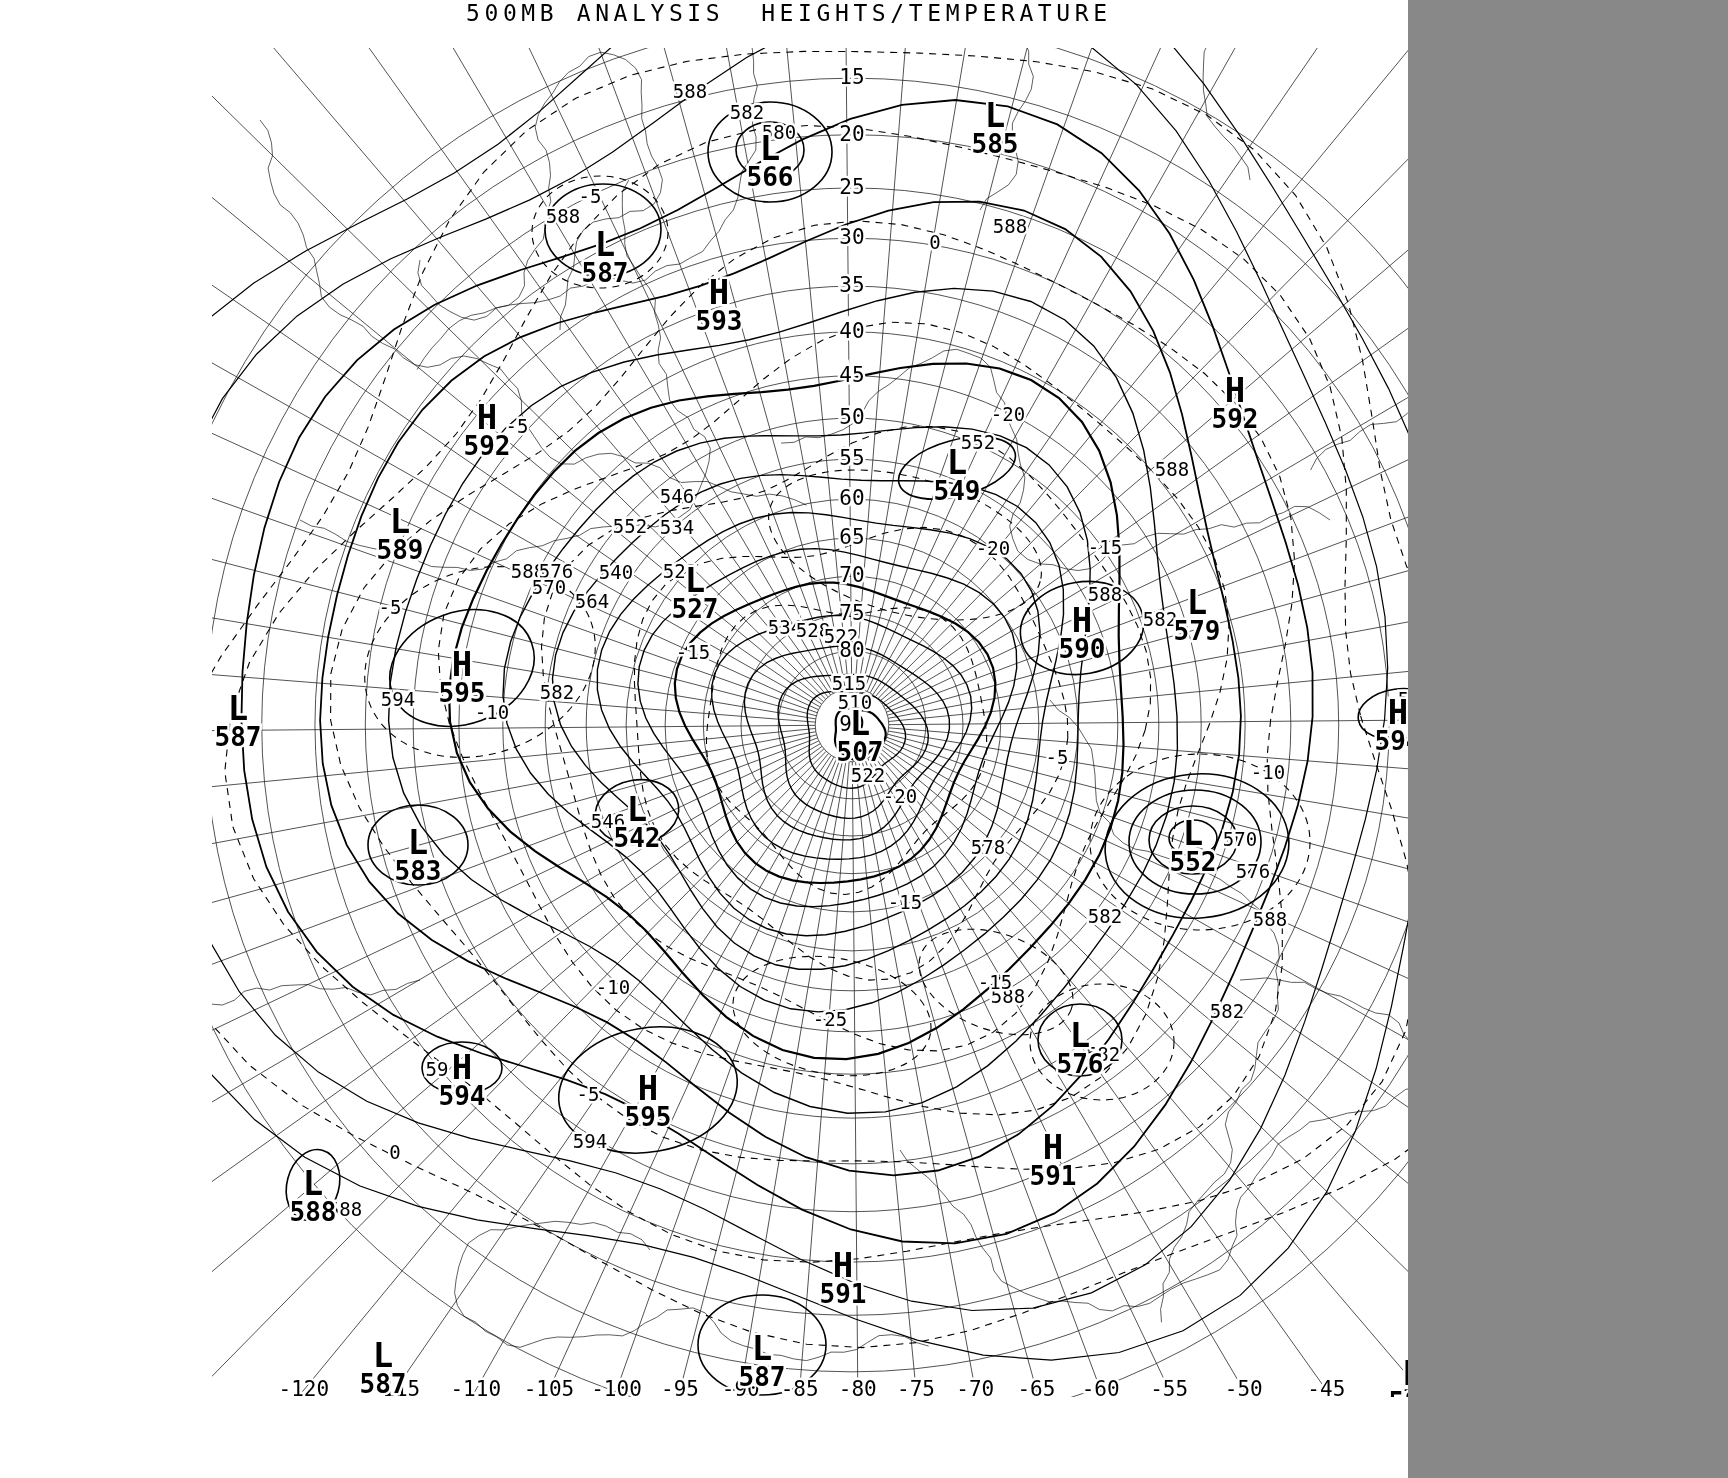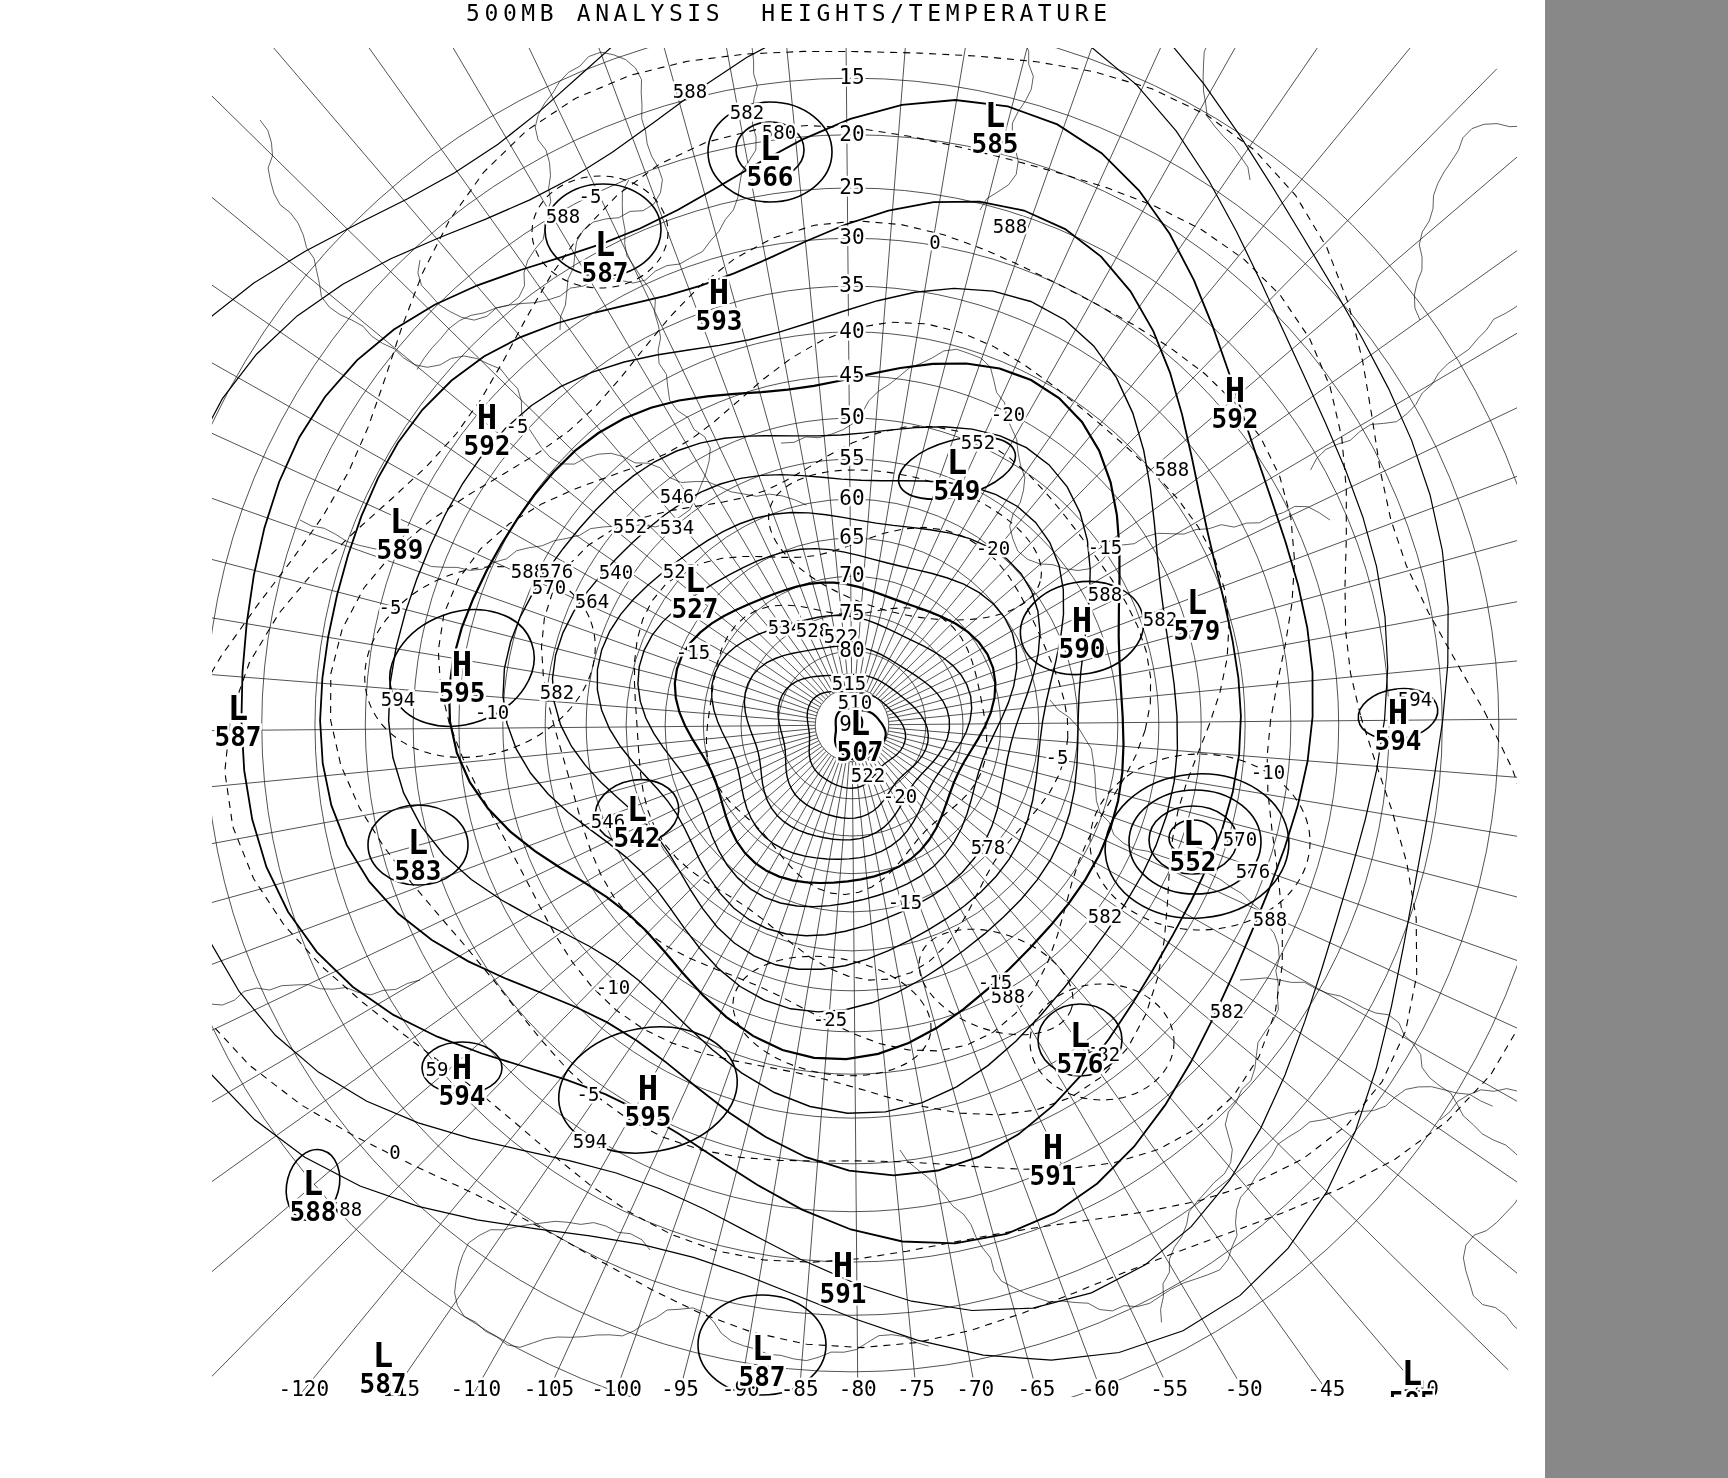--- a/index.html
+++ b/index.html
@@ -1,16 +1,16 @@
 <!DOCTYPE html>
 <html><head>
 <meta charset="utf-8">
 <style>
   html,body{margin:0;padding:0;background:#888;}
-  #page{position:relative;width:1545px;height:1478px;background:#ffffff;overflow:hidden;
+  #page{position:relative;width:1408px;height:1478px;background:#ffffff;overflow:hidden;
         font-family:"DejaVu Sans Mono", monospace;}
   #title{position:absolute;left:466px;top:0px;font-size:23px;letter-spacing:4.6px;
          white-space:pre;color:#000;}
   #footer{position:absolute;left:130px;top:1434px;font-size:27px;letter-spacing:4.6px;
           white-space:pre;color:#000;}
   svg{position:absolute;left:0;top:0;}
   text{font-family:"DejaVu Sans Mono", monospace;fill:#000;}
   .hl-letter{font-weight:bold;font-size:34px;}
   .hl-value{font-weight:bold;font-size:26px;}
   .ht-label{font-size:19px;}

